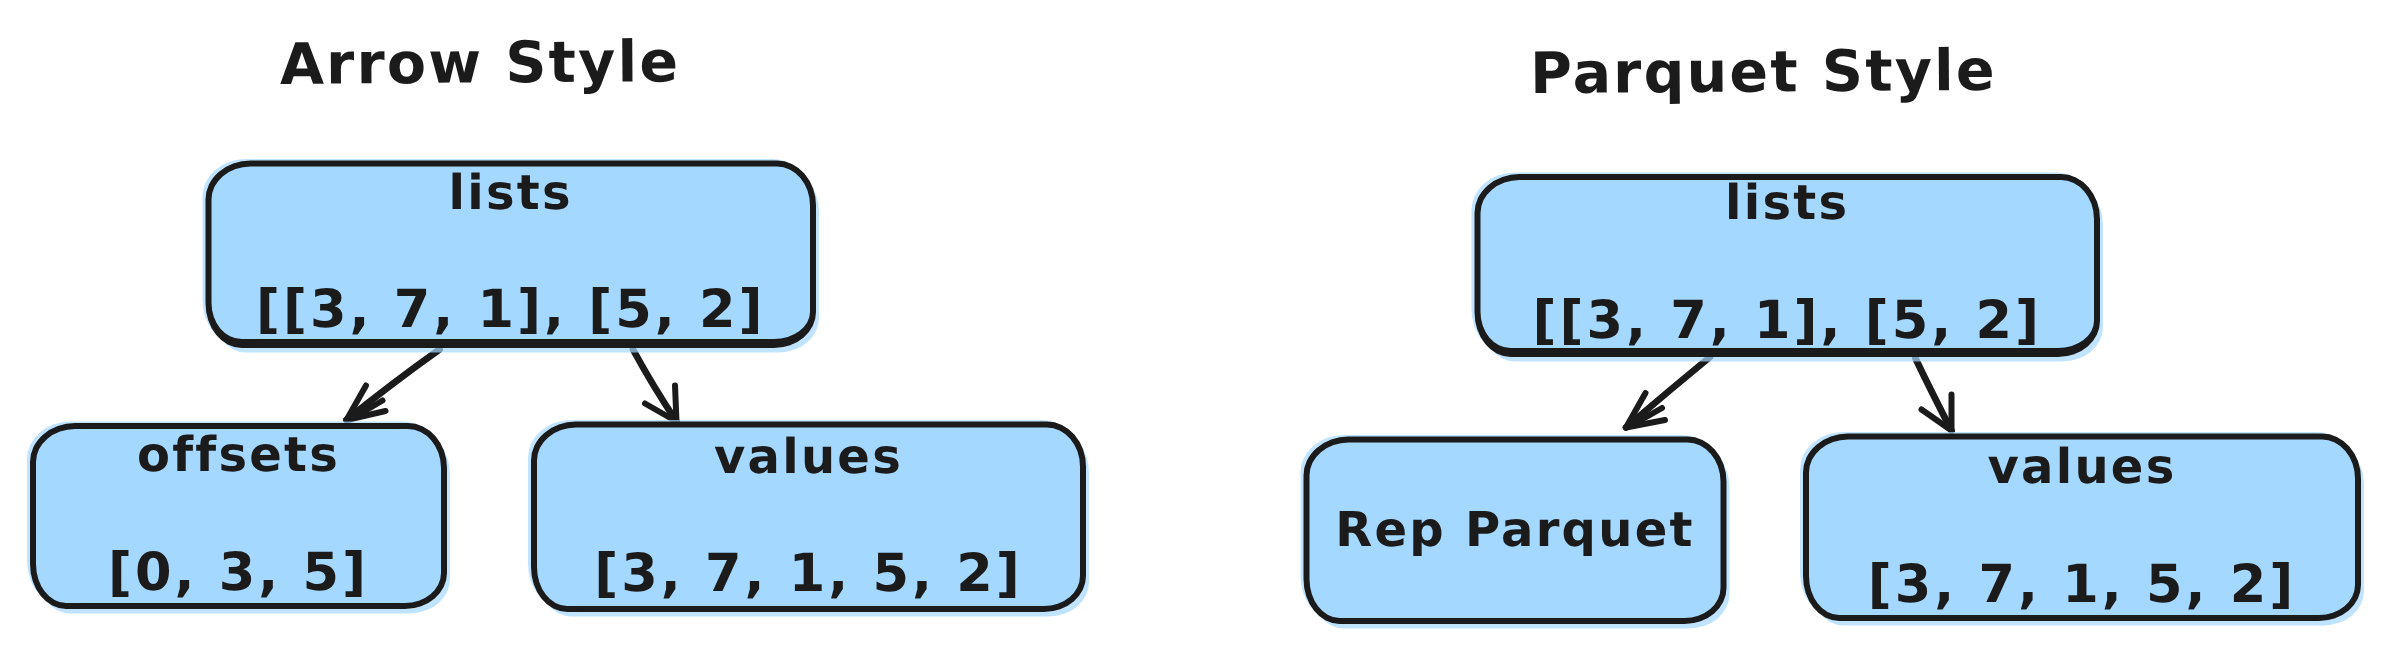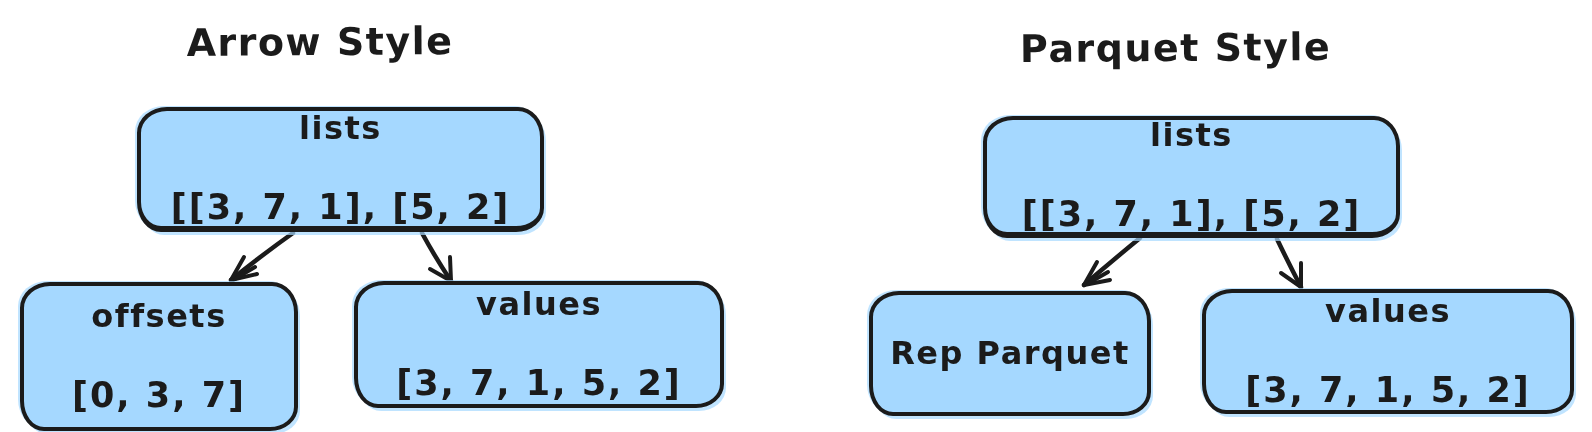--- a/index.html
+++ b/index.html
@@ -67,21 +67,21 @@
     stroke-linecap:round;
     stroke-linejoin:round;
   }
   .connector-layer path.barb{stroke-width:4;}
 
   
   #title-arrow   {left:140px; top:20px;  width:360px;}
   #title-parquet {left:1020px;top:26px;  width:300px;}
 
   #node-arrow-lists    {left:137px; top:107px; width:407px; height:125px;}
-  #node-arrow-offsets  {left:20px;  top:282px; width:278px; height:149px;}
+  #node-arrow-offsets  {left:20px;  top:282px; width:278px; height:124px;}
   #node-arrow-values   {left:354px; top:281px; width:370px; height:127px;}
 
   #node-parquet-lists  {left:983px; top:116px; width:417px; height:122px;}
   #node-parquet-rep    {left:869px; top:291px; width:282px; height:125px;}
   #node-parquet-values {left:1202px;top:289px; width:372px; height:125px;}
 </style>
 </head>
 <body>
 
 <div class="stage">
@@ -113,21 +113,21 @@
 
   <div class="panel-title" id="title-arrow">Arrow Style</div>
 
   <div class="node node--root" id="node-arrow-lists">
     <div class="node-label">lists</div>
     <div class="node-value">[[3, 7, 1], [5, 2]</div>
   </div>
 
   <div class="node" id="node-arrow-offsets">
     <div class="node-label">offsets</div>
-    <div class="node-value">[0, 3, 7]</div>
+    <div class="node-value">[0, 3, 5]</div>
   </div>
 
   <div class="node" id="node-arrow-values">
     <div class="node-label">values</div>
     <div class="node-value">[3, 7, 1, 5, 2]</div>
   </div>
 
   <div class="panel-title" id="title-parquet">Parquet Style</div>
 
   <div class="node node--root" id="node-parquet-lists">

